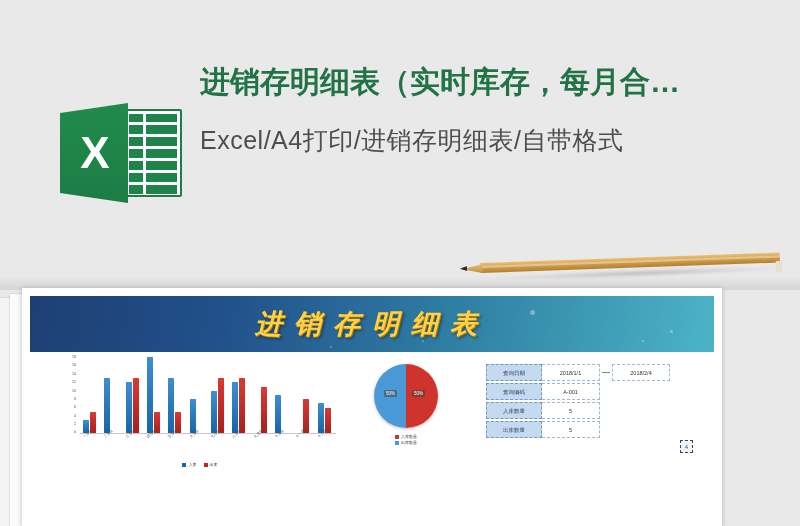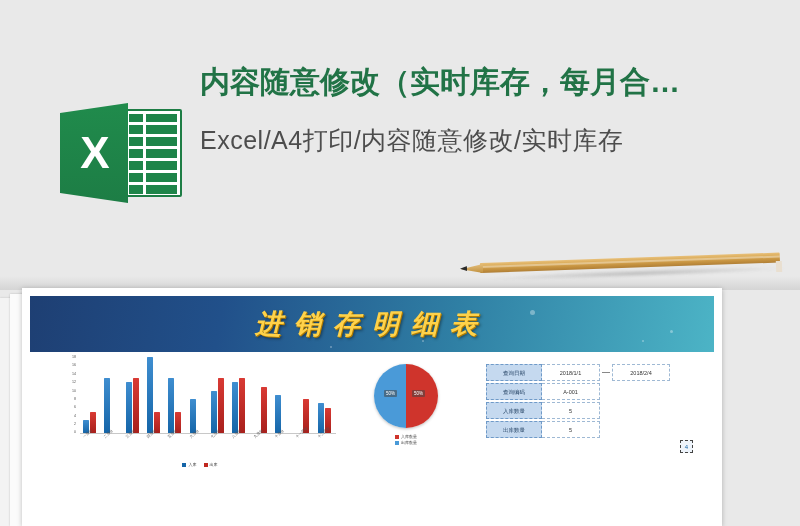--- a/index.html
+++ b/index.html
@@ -241,22 +241,22 @@
         <div class="gcell" style="left:3px;  top:62px; width:14px; height:9px;"></div>
         <div class="gcell" style="left:20px; top:62px; width:31px; height:9px;"></div>
         <div class="gcell" style="left:3px;  top:74px; width:14px; height:9px;"></div>
         <div class="gcell" style="left:20px; top:74px; width:31px; height:9px;"></div>
       </div>
       <div class="xi-left"></div>
       <div class="xi-x">X</div>
     </div>
 
     <div id="title-block">
-      <div id="doc-title">内容随意修改（实时库存，每月合…</div>
-      <div id="doc-subtitle">Excel/A4打印/内容随意修改/实时库存</div>
+      <div id="doc-title">进销存明细表（实时库存，每月合…</div>
+      <div id="doc-subtitle">Excel/A4打印/进销存明细表/自带格式</div>
     </div>
   </div>
 
   <div id="pencil">
     <div class="p-shadow"></div>
     <div class="p-body"></div>
     <div class="p-tip"></div>
     <div class="p-lead"></div>
     <div class="p-end"></div>
   </div>

